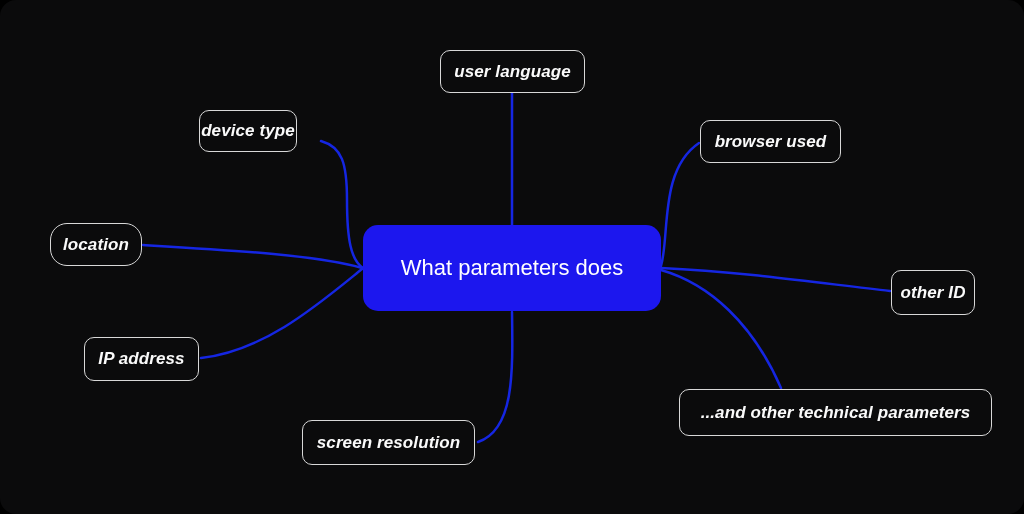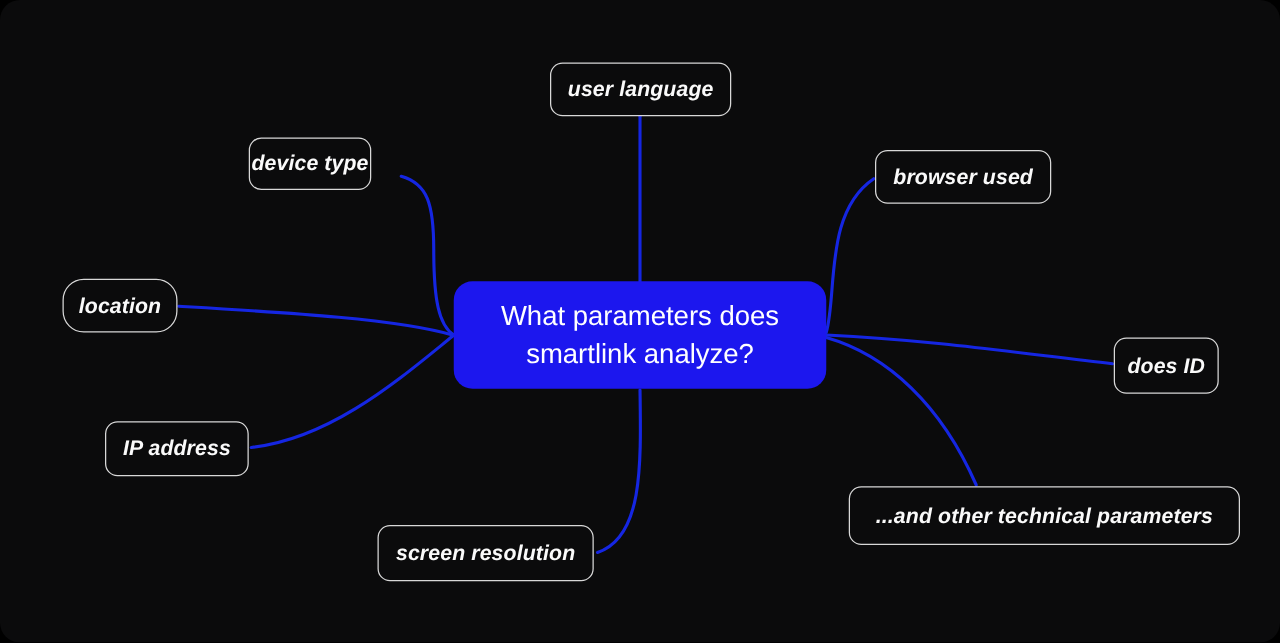--- a/index.html
+++ b/index.html
@@ -98,37 +98,36 @@
       <path d="M 143 245 C 228 250 318 255 362 268"></path>
       <path d="M 201 358 C 265 351 320 303 362 269"></path>
       <path d="M 661 266 C 670 235 659 170 699 143"></path>
       <path d="M 661 268 C 748 272 826 284 890 291"></path>
       <path d="M 661 270 C 710 284 753 324 781 388"></path>
       <path d="M 512 312 C 513 374 514 430 478 442"></path>
     </svg>
 
     <div class="center-node">
       <span>What parameters does</span>
-      <span>smartlink analyze?</span>
     </div>
 
     <div class="branch-node b-user-language">
       <span>user language</span>
     </div>
     <div class="branch-node b-device-type">
       <span>device type</span>
     </div>
     <div class="branch-node b-browser-used">
       <span>browser used</span>
     </div>
     <div class="branch-node b-location">
       <span>location</span>
     </div>
     <div class="branch-node b-user-id">
-      <span>does ID</span>
+      <span>other ID</span>
     </div>
     <div class="branch-node b-ip-address">
       <span>IP address</span>
     </div>
     <div class="branch-node b-screen-resolution">
       <span>screen resolution</span>
     </div>
     <div class="branch-node b-and-other">
       <span>...and other technical parameters</span>
     </div>

